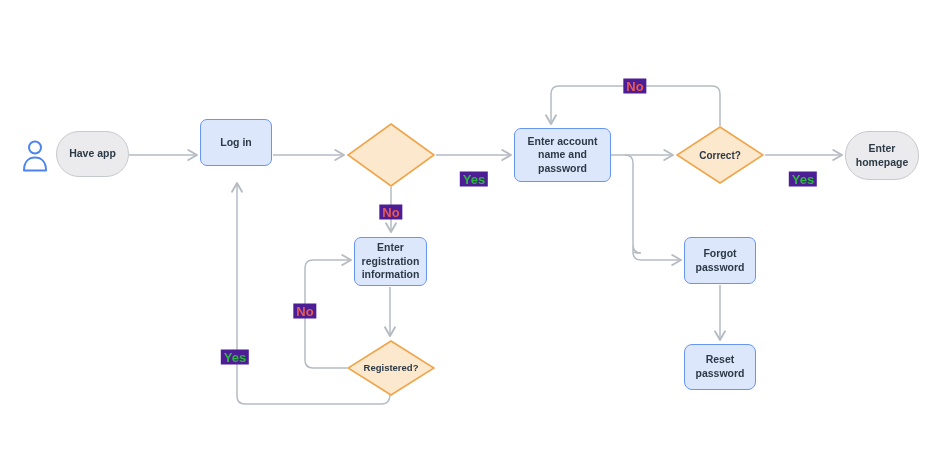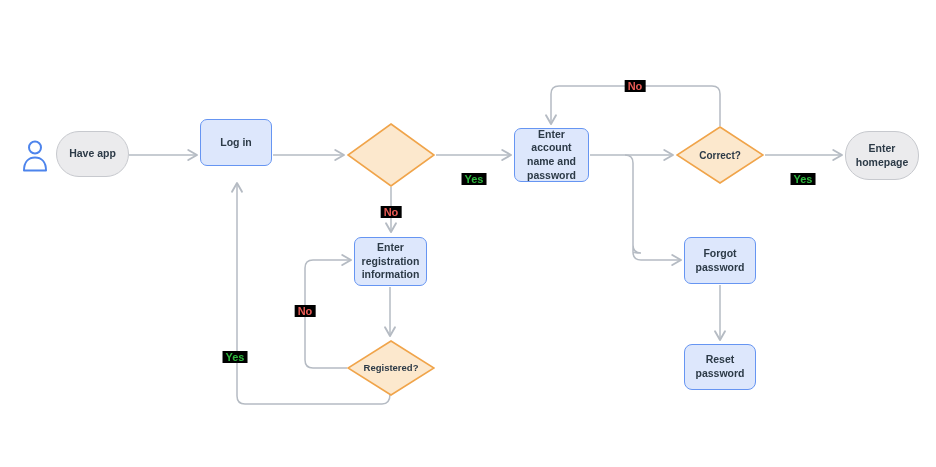--- a/index.html
+++ b/index.html
@@ -23,22 +23,22 @@
   .process { background:var(--process-fill); border:1.5px solid var(--process-border); border-radius:7px; padding:0 2px; }
   .terminal { background:var(--terminal-fill); border:1.4px solid var(--terminal-border); border-radius:24px; }
   .decision { background:transparent; border:none; font-size:10px; }
   .decision .dshape { position:absolute; left:0; top:0; width:100%; height:100%; }
   .decision .dshape polygon { fill:var(--decision-fill); stroke:var(--decision-border); stroke-width:1.6; }
   .decision .dlabel { position:relative; z-index:1; display:inline-block; }
   .actor-node { background:none; border:none; }
   .actor-node svg { width:100%; height:100%; }
   .elabel {
     position:absolute; transform:translate(-50%,-50%);
-    background:#000000; padding:0 3px;
-    font-size:11px; font-weight:700; z-index:2;
+    background:#4c1d95; padding:0 3px;
+    font-size:13px; font-weight:700; z-index:2;
   }
   .yes { color:var(--yes);margin-top:24px; }
   .no  { color:var(--no); }
 </style>
 </head>
 <body>
 
 <div class="canvas" style="--process-fill: #dde7fc; --process-border: #6695f2; --decision-fill: #fce8cd; --decision-border: #f0a44a; --terminal-fill: #ebebed; --terminal-border: #c7c9ce; --line: #b5bbc3; --yes: #2eb73e; --no: #e85a54; --text: #2c3a47; --actor: #4d84ec;">
 
   <svg class="wires" viewBox="0 0 936 467">
@@ -71,21 +71,21 @@
   <div class="node terminal" style="left:56px; top:131px; width:73px; height:46px;">
     <span>Have app</span>
   </div>
   <div class="node terminal" style="left:845px; top:131px; width:74px; height:49px;">
     <span>Enter homepage</span>
   </div>
 
   <div class="node process" style="left:200px; top:119px; width:72px; height:47px;">
     <span>Log in</span>
   </div>
-  <div class="node process" style="left:514px; top:128px; width:75px; height:54px;">
+  <div class="node process" style="left:514px; top:128px; width:97px; height:54px;">
     <span>Enter account name and password</span>
   </div>
   <div class="node process" style="left:354px; top:237px; width:73px; height:49px;">
     <span>Enter registration information</span>
   </div>
   <div class="node process" style="left:684px; top:237px; width:72px; height:47px;">
     <span>Forgot password</span>
   </div>
   <div class="node process" style="left:684px; top:344px; width:72px; height:46px;border-radius:8px;">
     <span>Reset password</span>

